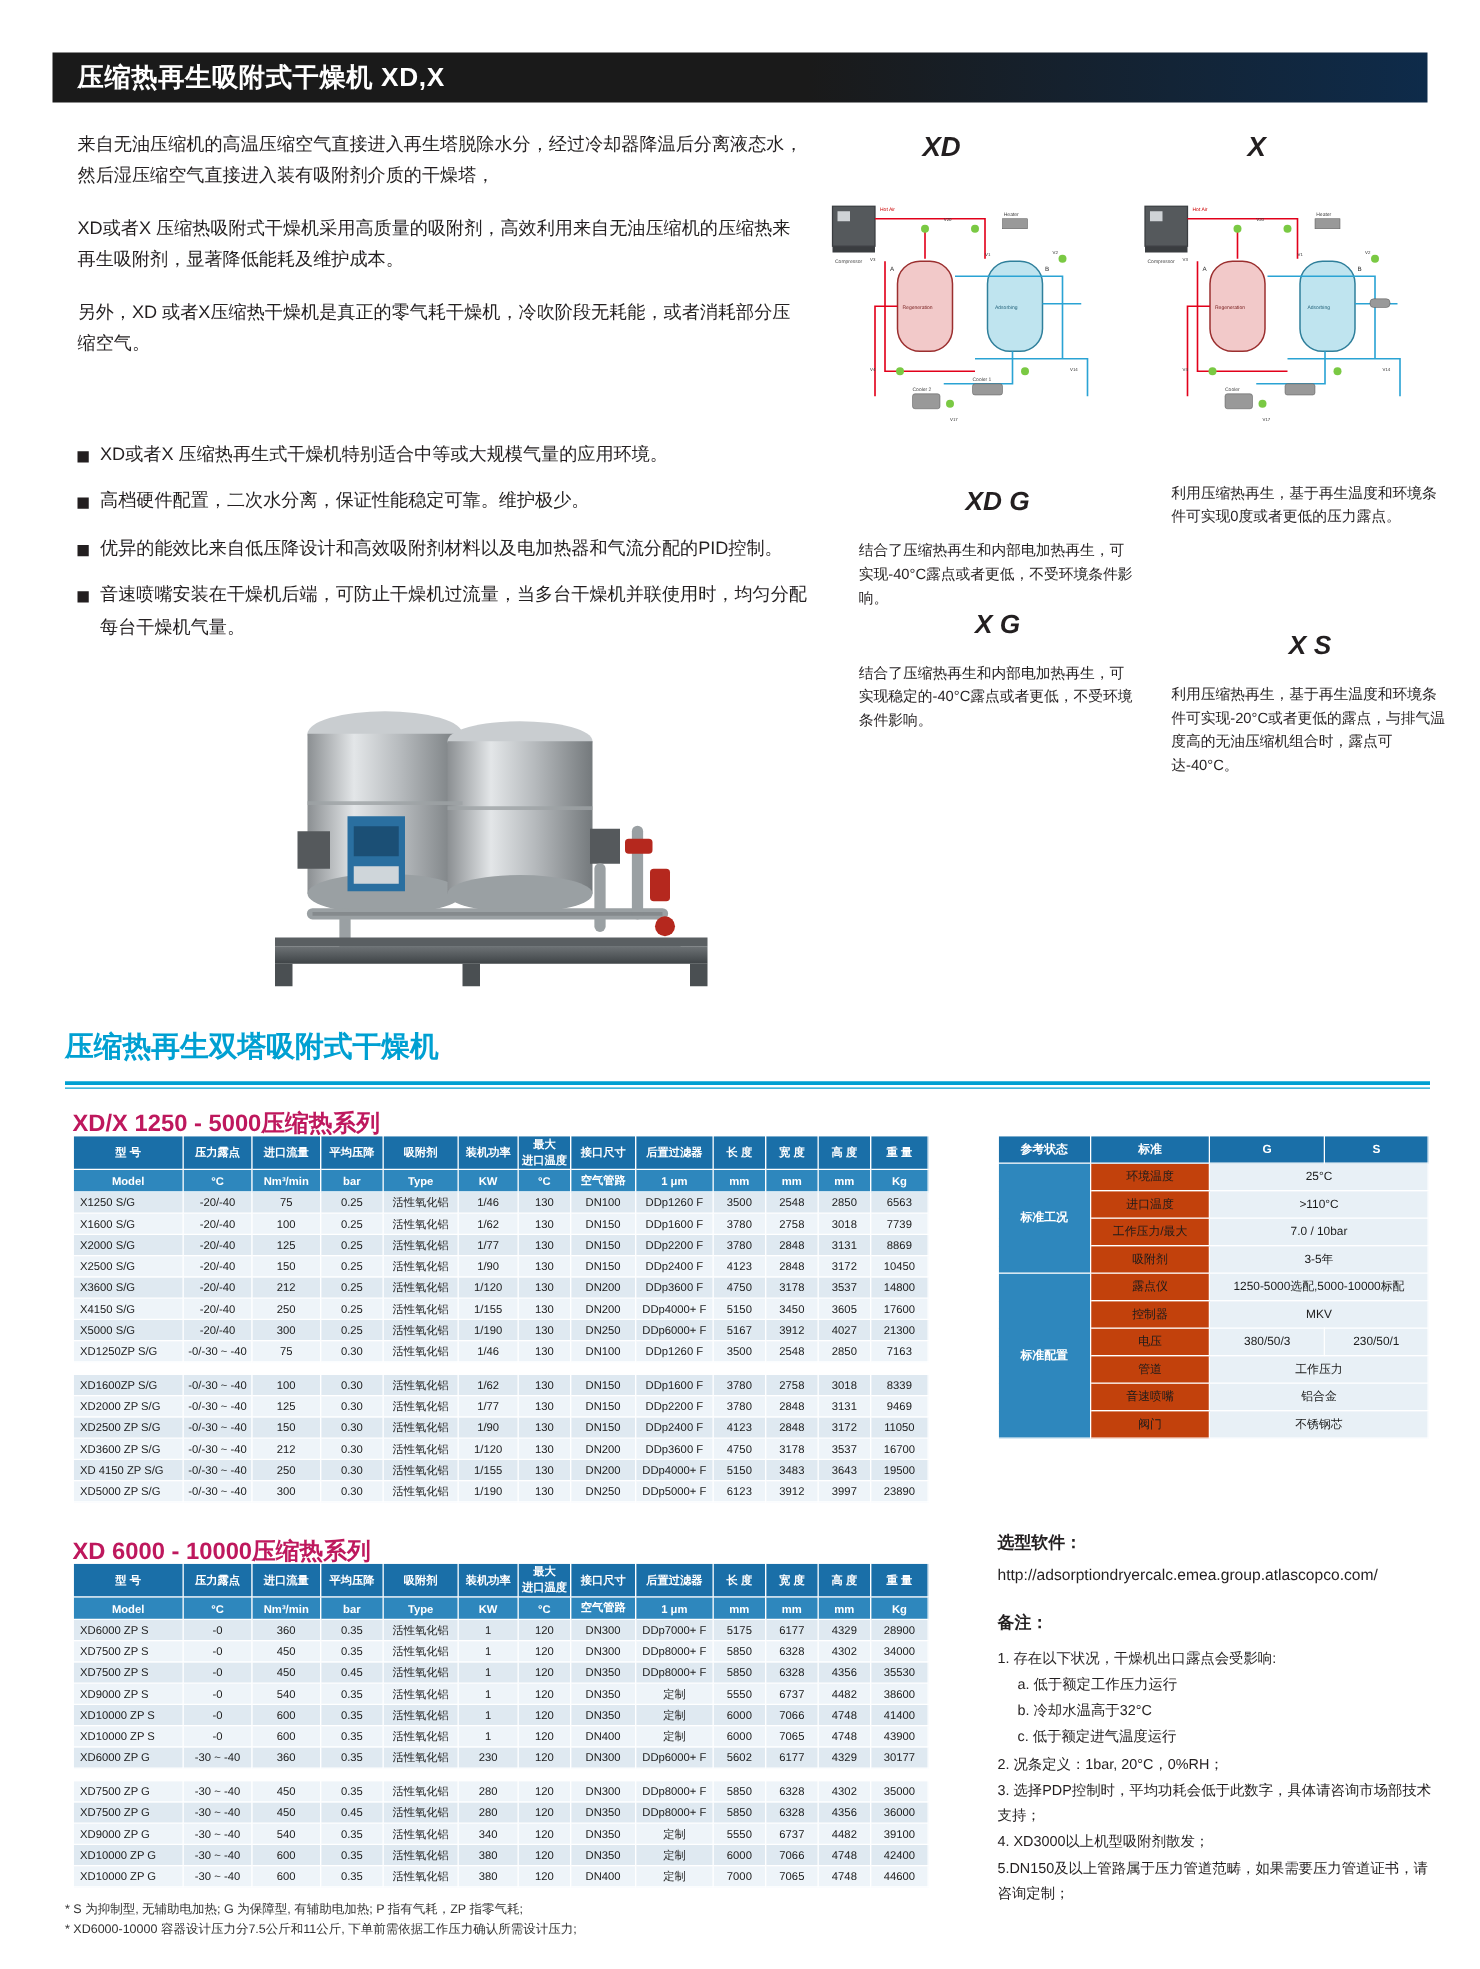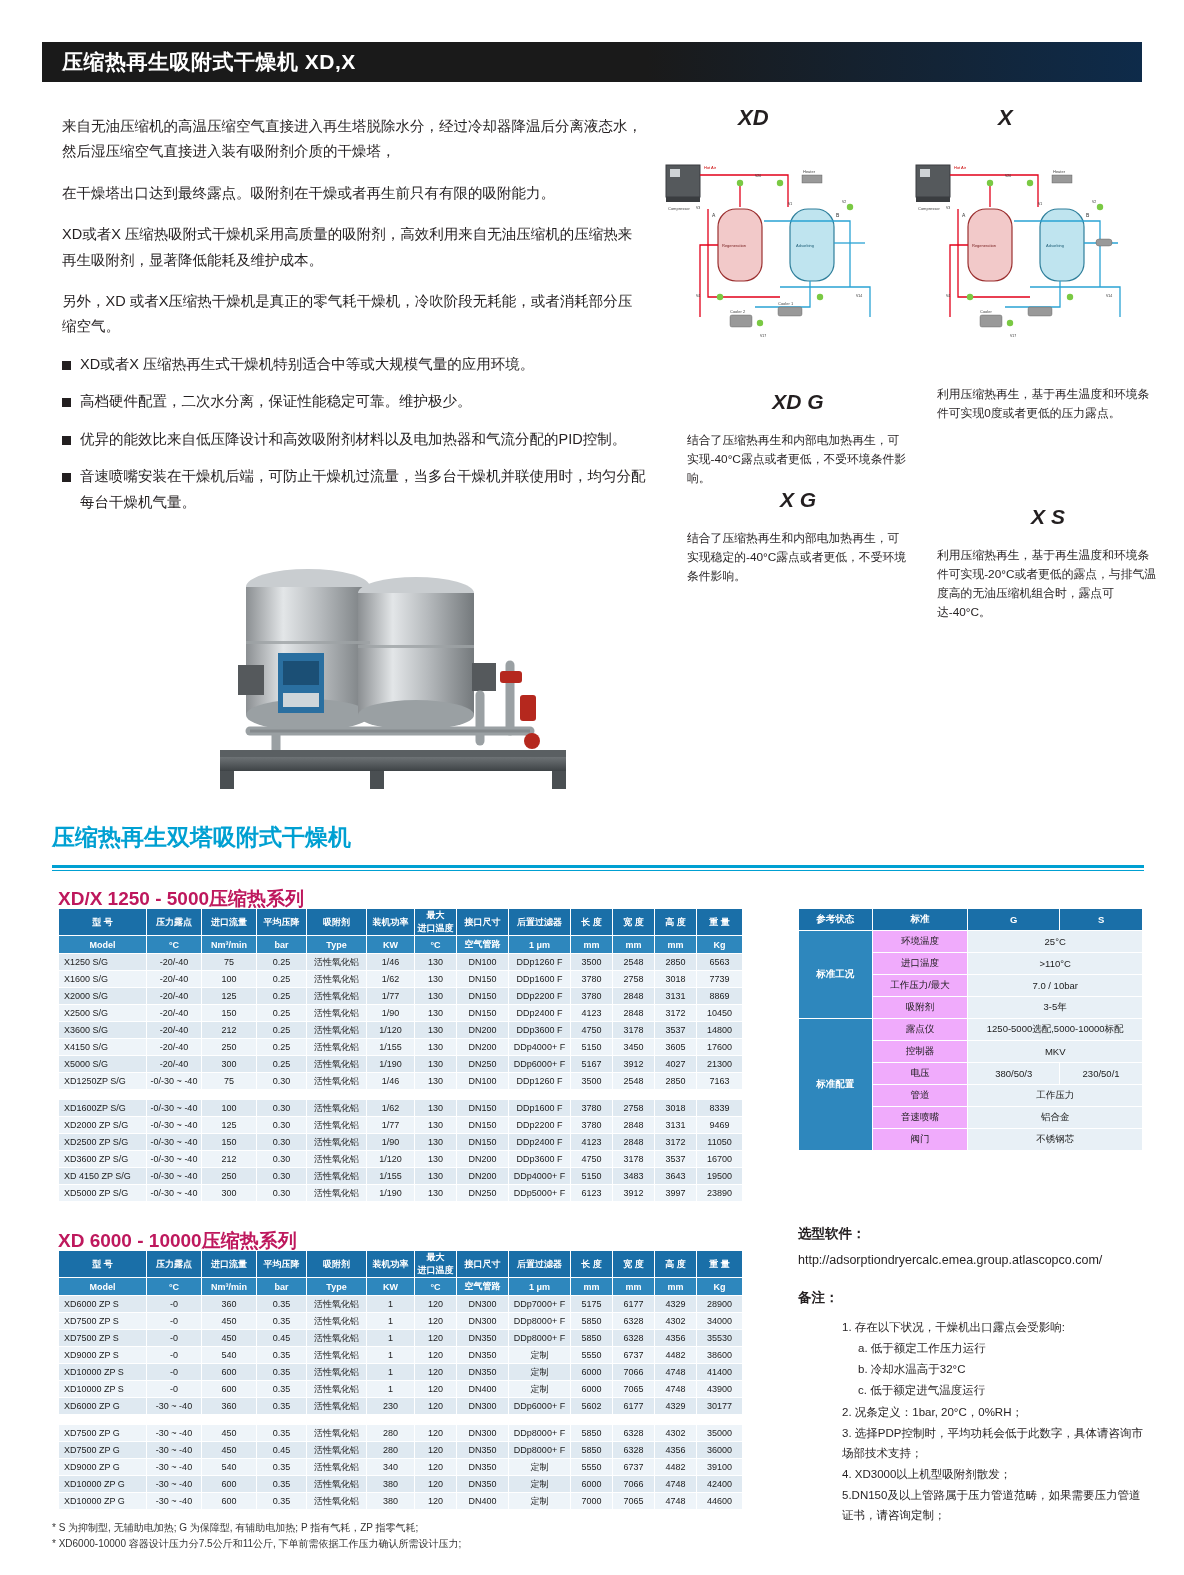--- a/index.html
+++ b/index.html
@@ -12,21 +12,21 @@
 
   
   .hdr{
     position:absolute;left:42px;top:42px;width:1100px;height:40px;
     background:linear-gradient(to right,#1a1a1a 0%,#1a1a1a 55%,#0e2b4a 100%);
     display:flex;align-items:center;
   }
   .hdr-title{color:#fff;font-size:21px;font-weight:bold;margin-left:20px;letter-spacing:.5px;}
 
   
-  .intro{position:absolute;left:62px;top:114px;width:580px;font-size:14.5px;line-height:1.75;}
+  .intro{position:absolute;left:62px;top:104px;width:580px;font-size:14.5px;line-height:1.75;}
   .intro p{margin:0 0 16px 0;}
   .bullets{position:absolute;left:62px;top:352px;width:592px;font-size:14.5px;line-height:1.75;}
   .bullets .b{display:flex;margin-bottom:12px;}
   .bullets .sq{flex:0 0 auto;width:9px;height:9px;background:#231f20;margin:9px 9px 0 0;}
   .bullets .btxt{flex:1;}
 
   
   .schem{position:absolute;left:660px;top:105px;width:485px;height:250px;}
   .schem-label{position:absolute;font-style:italic;font-weight:bold;font-size:22px;color:#231f20;}
   .diagram{position:absolute;top:42px;width:232px;height:205px;background:#fff;}
@@ -60,44 +60,43 @@
   table.spec tbody td{background:#dfe9f1;color:#1b1b1b;}
   table.spec tbody tr.alt td{background:#eef4f9;}
   table.spec td.lft{text-align:left;padding-left:5px;}
   table.spec tr.gap td{background:#ffffff;border:none;height:9px;}
 
   
   table.ref{border-collapse:collapse;font-size:9.5px;}
   table.ref th,table.ref td{border:1px solid #ffffff;text-align:center;padding:2px 4px;height:17px;}
   table.ref thead th{background:#1a6fa8;color:#fff;font-weight:bold;}
   table.ref td.lbl{background:#2e87bd;color:#fff;font-weight:bold;}
-  table.ref td.sub{background:#f0abfc;color:#1b1b1b;}
+  table.ref td.sub{background:#c2410c;color:#1b1b1b;}
   table.ref td.val{background:#e8f0f6;color:#1b1b1b;}
 
   .rightcol{position:absolute;left:798px;}
   .rt-title{font-size:13.5px;font-weight:bold;margin-bottom:10px;}
   .rt-link{font-size:12.5px;color:#231f20;margin-bottom:22px;}
   .notes{font-size:11.5px;line-height:1.75;}
-  .notes div{margin-bottom:1px;margin-left:44px;}
+  .notes div{margin-bottom:1px;}
   .notes .ind{padding-left:16px;}
 
   .footnote{position:absolute;left:52px;top:1520px;font-size:10px;line-height:1.6;color:#333;}
 </style>
 </head>
 <body>
 
 <div class="page">
 
   <div class="hdr">
     <div class="hdr-title">压缩热再生吸附式干燥机 XD,X</div>
   </div>
 
   <div class="intro">
     <p>来自无油压缩机的高温压缩空气直接进入再生塔脱除水分，经过冷却器降温后分离液态水，然后湿压缩空气直接进入装有吸附剂介质的干燥塔，</p>
-    <p>在干燥塔出口达到最终露点。吸附剂在干燥或者再生前只有有限的吸附能力。</p>
     <p>XD或者X 压缩热吸附式干燥机采用高质量的吸附剂，高效利用来自无油压缩机的压缩热来再生吸附剂，显著降低能耗及维护成本。</p>
     <p>另外，XD 或者X压缩热干燥机是真正的零气耗干燥机，冷吹阶段无耗能，或者消耗部分压缩空气。</p>
   </div>
 
   <div class="bullets">
     <div class="b">
       <span class="sq"></span>
       <span class="btxt">XD或者X 压缩热再生式干燥机特别适合中等或大规模气量的应用环境。</span>
     </div>
     <div class="b">

